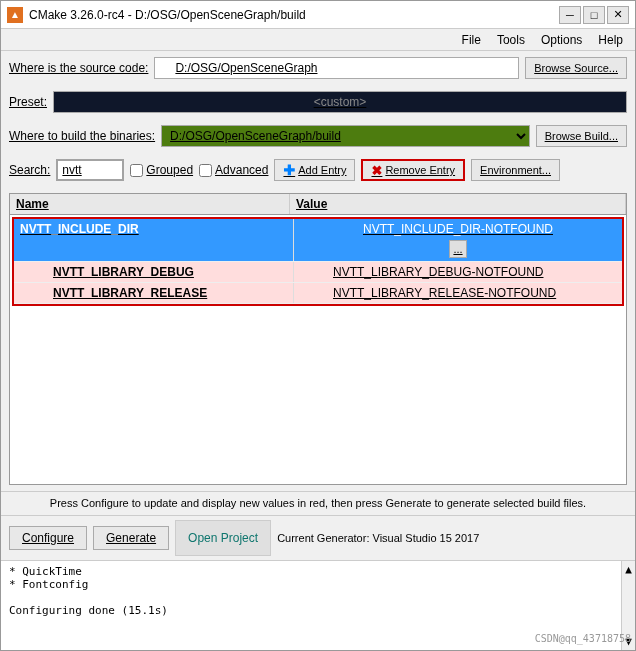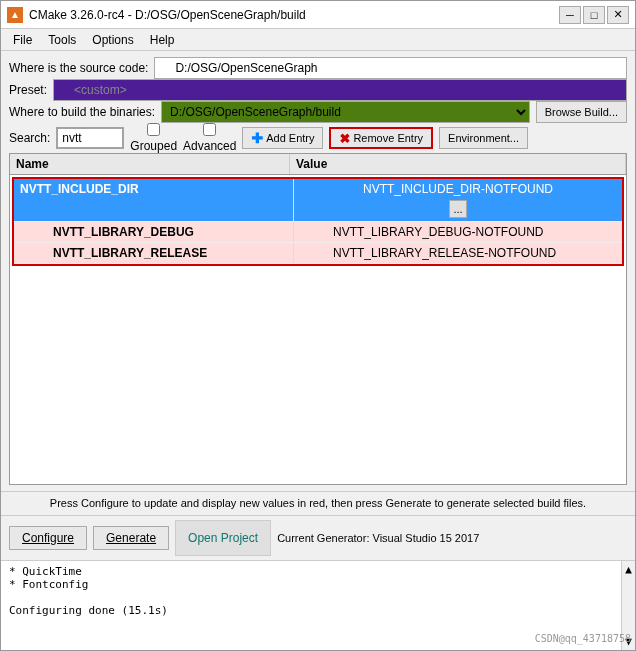--- a/index.html
+++ b/index.html
@@ -58,55 +58,58 @@
       display: flex;
       align-items: center;
       justify-content: center;
     }
     .menu-bar {
       background: #f0f0f0;
       border-bottom: 1px solid #ccc;
       display: flex;
       padding: 2px 4px;
       height: 22px;
+      justify-content: flex-end;
     }
     .menu-item {
       padding: 2px 8px;
       cursor: pointer;
       font-size: 12px;
       color: #000;
     }
     .content {
       flex: 1;
       display: flex;
       flex-direction: column;
       padding: 6px 8px;
-      gap: 0;
+      gap: 12px;
+      text-decoration: underline;
     }
     .form-row {
       display: flex;
       align-items: center;
       gap: 6px;
     }
     .form-label {
       font-size: 12px;
       white-space: nowrap;
       color: #000;
     }
     .form-input {
       flex: 1;
       height: 22px;
       border: 1px solid #aaa;
       background: white;
       padding: 2px 20px;
       font-size: 12px;
     }
     .form-input.disabled {
-      background: #4c1d95;
+      background: #0f172a;
       color: #888;
+      text-align: center;
     }
     .form-select {
       flex: 1;
       height: 22px;
       border: 1px solid #aaa;
       background: #4d7c0f;
       padding: 2px 4px;
       font-size: 12px;
     }
     .btn {
@@ -133,21 +136,20 @@
       padding: 2px 4px;
       font-size: 12px;
       background: white;
     }
     .checkbox-label {
       display: flex;
       align-items: center;
       gap: 3px;
       font-size: 12px;
       cursor: pointer;
-      flex-direction: column;
     }
     .btn-add-entry {
       background: #e8e8e8;
       border: 1px solid #aaa;
       padding: 2px 8px;
       height: 22px;
       display: flex;
       align-items: center;
       gap: 3px;
       cursor: pointer;
@@ -292,20 +294,21 @@
     <span class="menu-item">Tools</span>
     <span class="menu-item">Options</span>
     <span class="menu-item">Help</span>
   </div>
 
   <div class="content">
 
     <div class="form-row">
       <label class="form-label">Where is the source code:</label>
       <input class="form-input" type="text" value="D:/OSG/OpenSceneGraph" style="">
+      <button class="btn">Browse Source...</button>
     </div>
 
     <div class="form-row">
       <label class="form-label">Preset:</label>
       <input class="form-input disabled" type="text" disabled="" style="width: 310px;" value="&lt;custom&gt;">
     </div>
 
     <div class="form-row">
       <label class="form-label">Where to build the binaries:</label>
       <select class="form-select">

